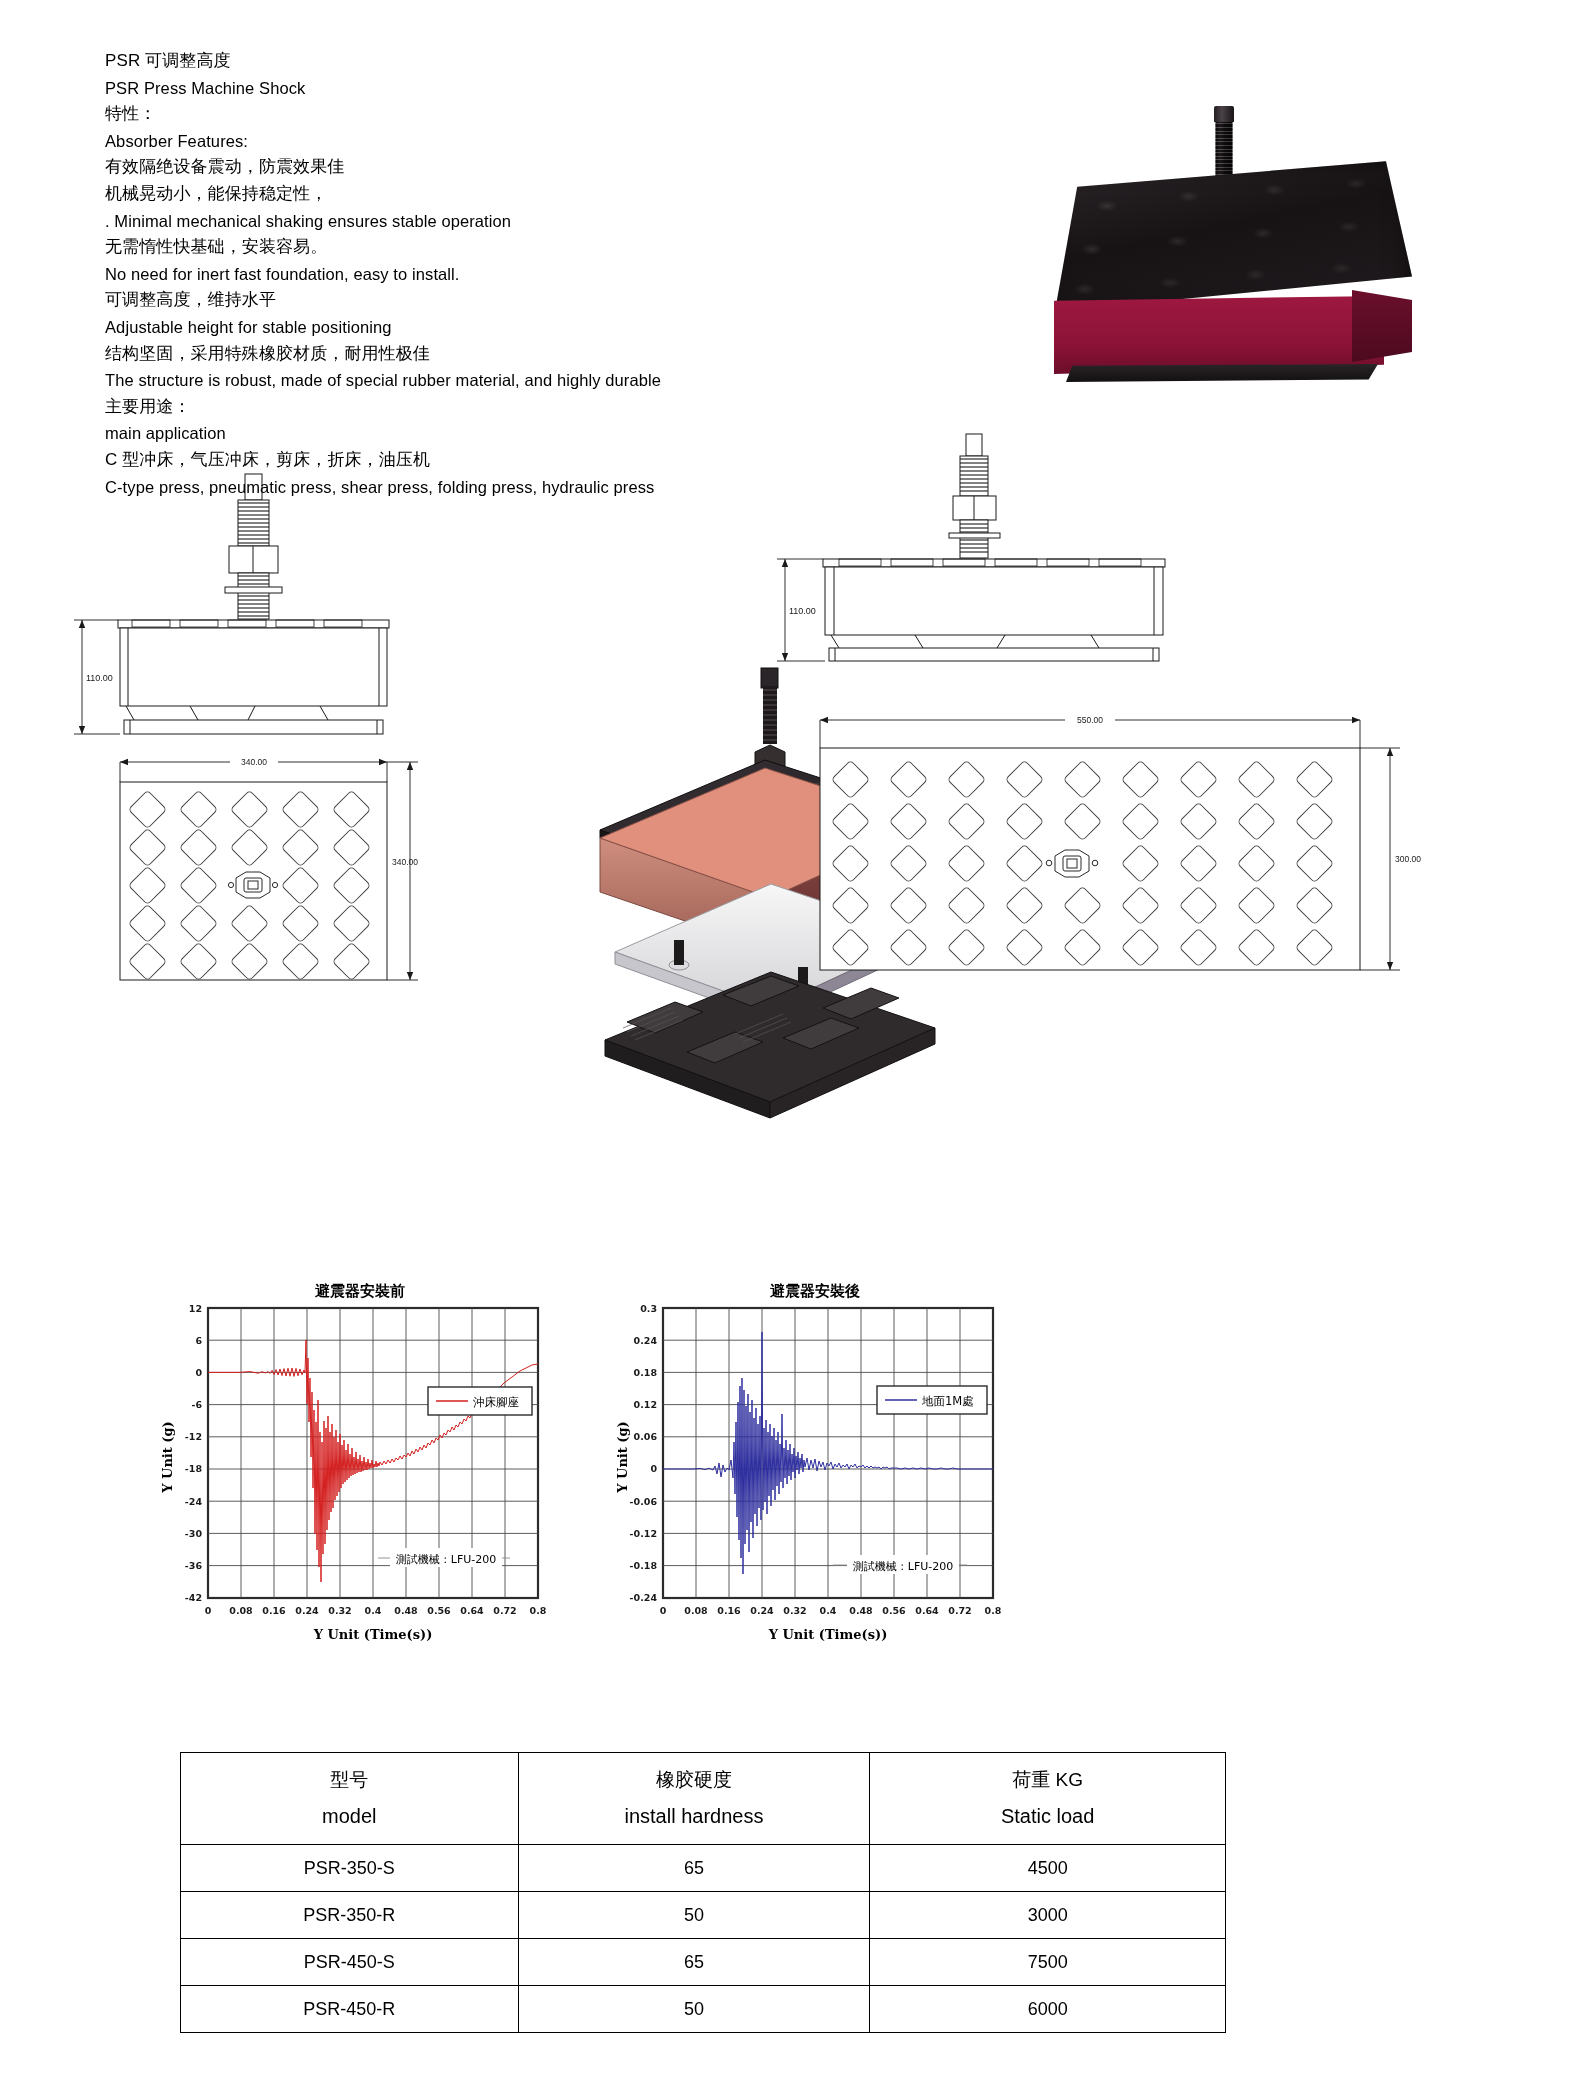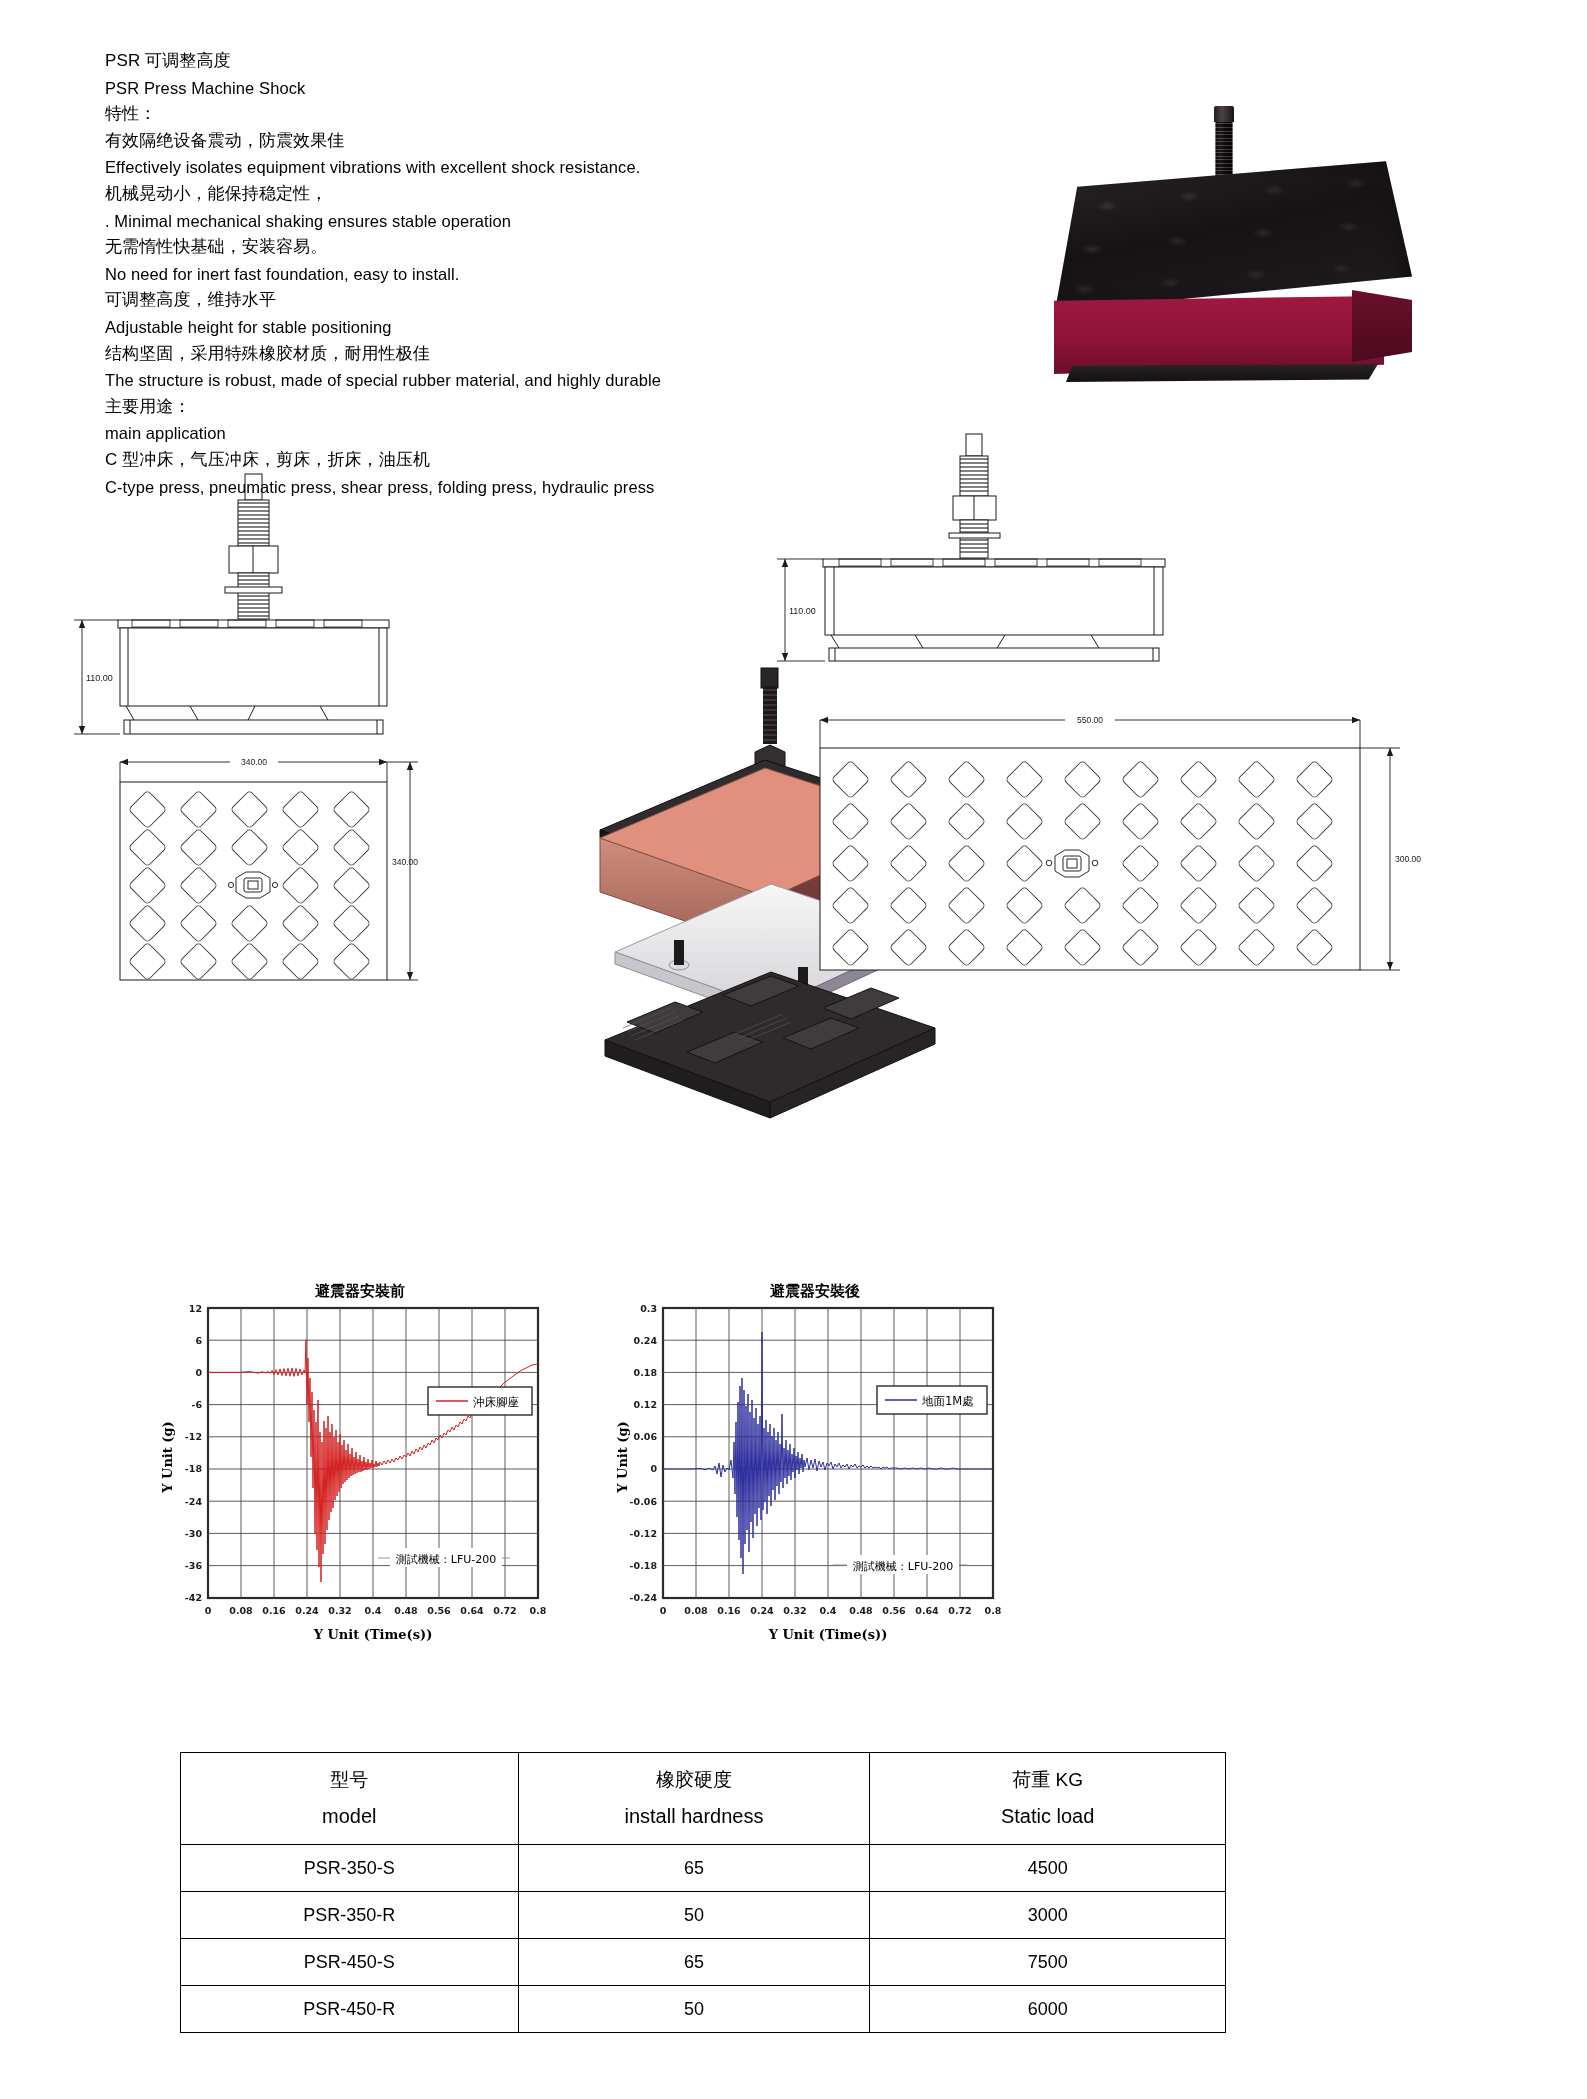--- a/index.html
+++ b/index.html
@@ -121,22 +121,22 @@
   .spec-table col.c2 { width: 352px; }
   .spec-table col.c3 { width: 356px; }
 </style>
 </head>
 <body>
 
 <div class="features">
     <div class="line cn">PSR 可调整高度</div>
     <div class="line en">PSR Press Machine Shock</div>
     <div class="line cn">特性：</div>
+    <div class="line en">Absorber Features:</div>
     <div class="line cn">有效隔绝设备震动，防震效果佳</div>
-    <div class="line en">Effectively isolates equipment vibrations with excellent shock resistance.</div>
     <div class="line cn">机械晃动小，能保持稳定性，</div>
     <div class="line en">. Minimal mechanical shaking ensures stable operation</div>
     <div class="line cn">无需惰性快基础，安装容易。</div>
     <div class="line en">No need for inert fast foundation, easy to install.</div>
     <div class="line cn">可调整高度，维持水平</div>
     <div class="line en">Adjustable height for stable positioning</div>
     <div class="line cn">结构坚固，采用特殊橡胶材质，耐用性极佳</div>
     <div class="line en">The structure is robust, made of special rubber material, and highly durable</div>
     <div class="line cn">主要用途：</div>
     <div class="line en">main application</div>

